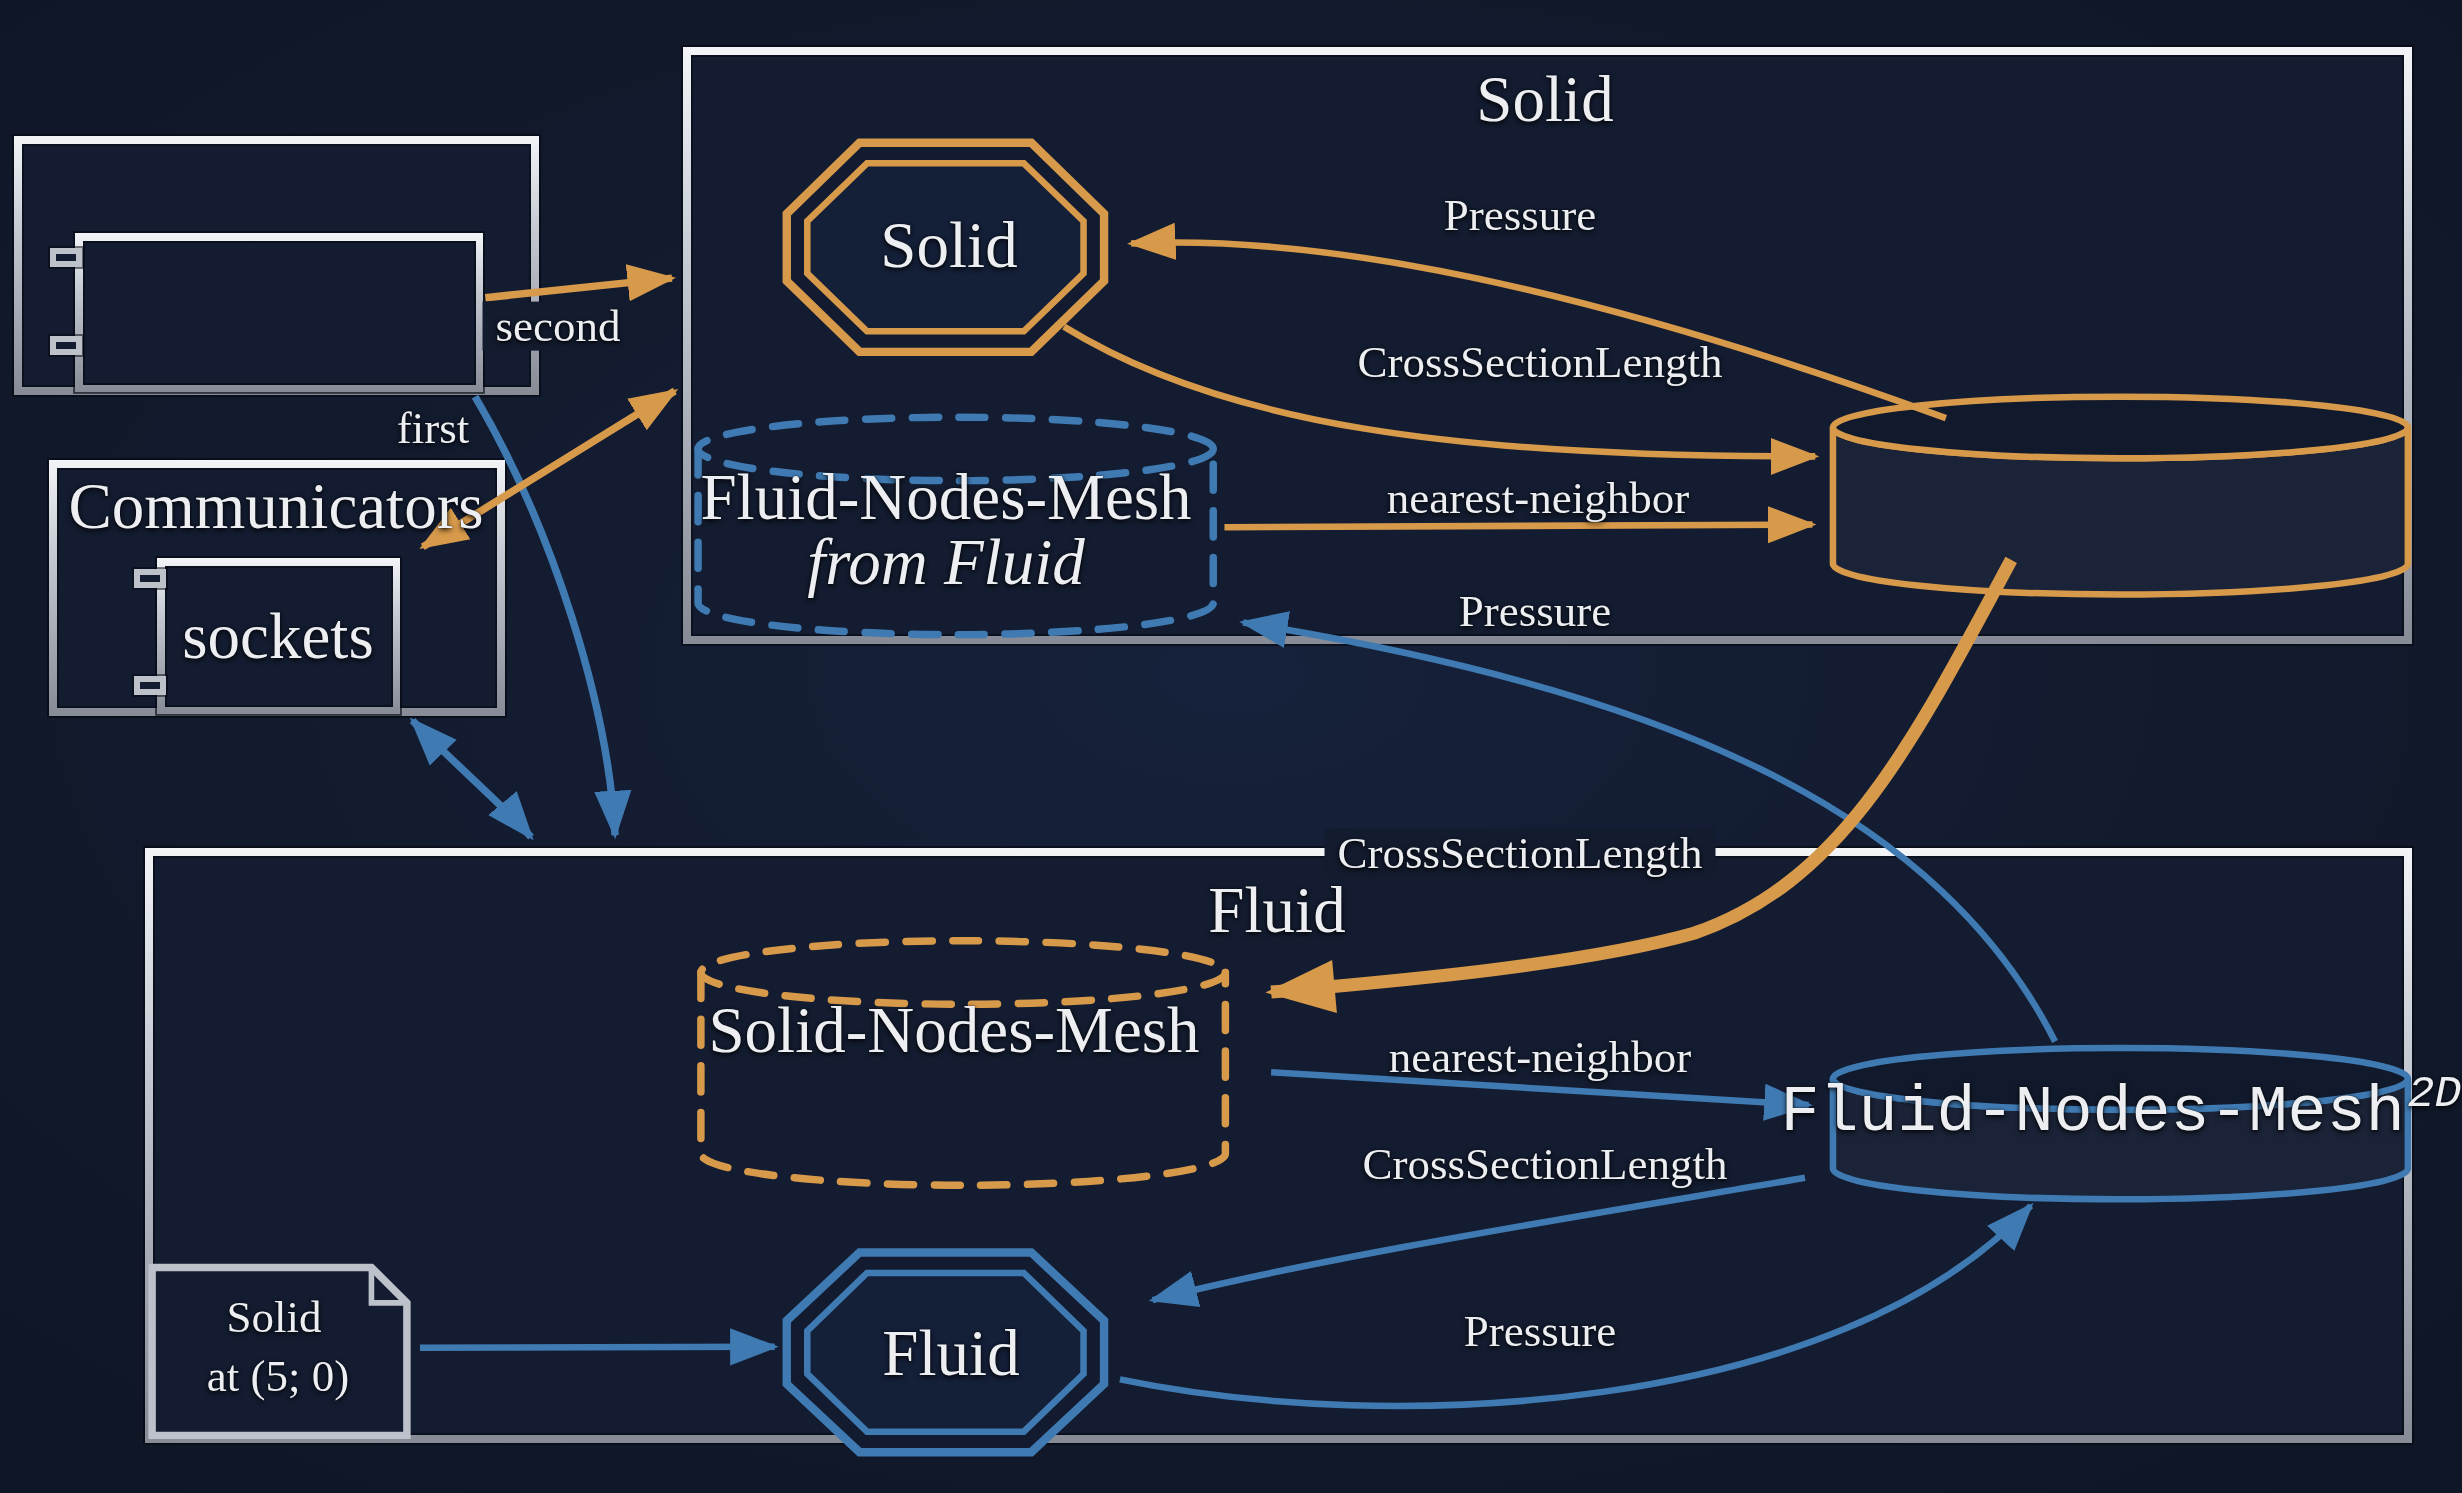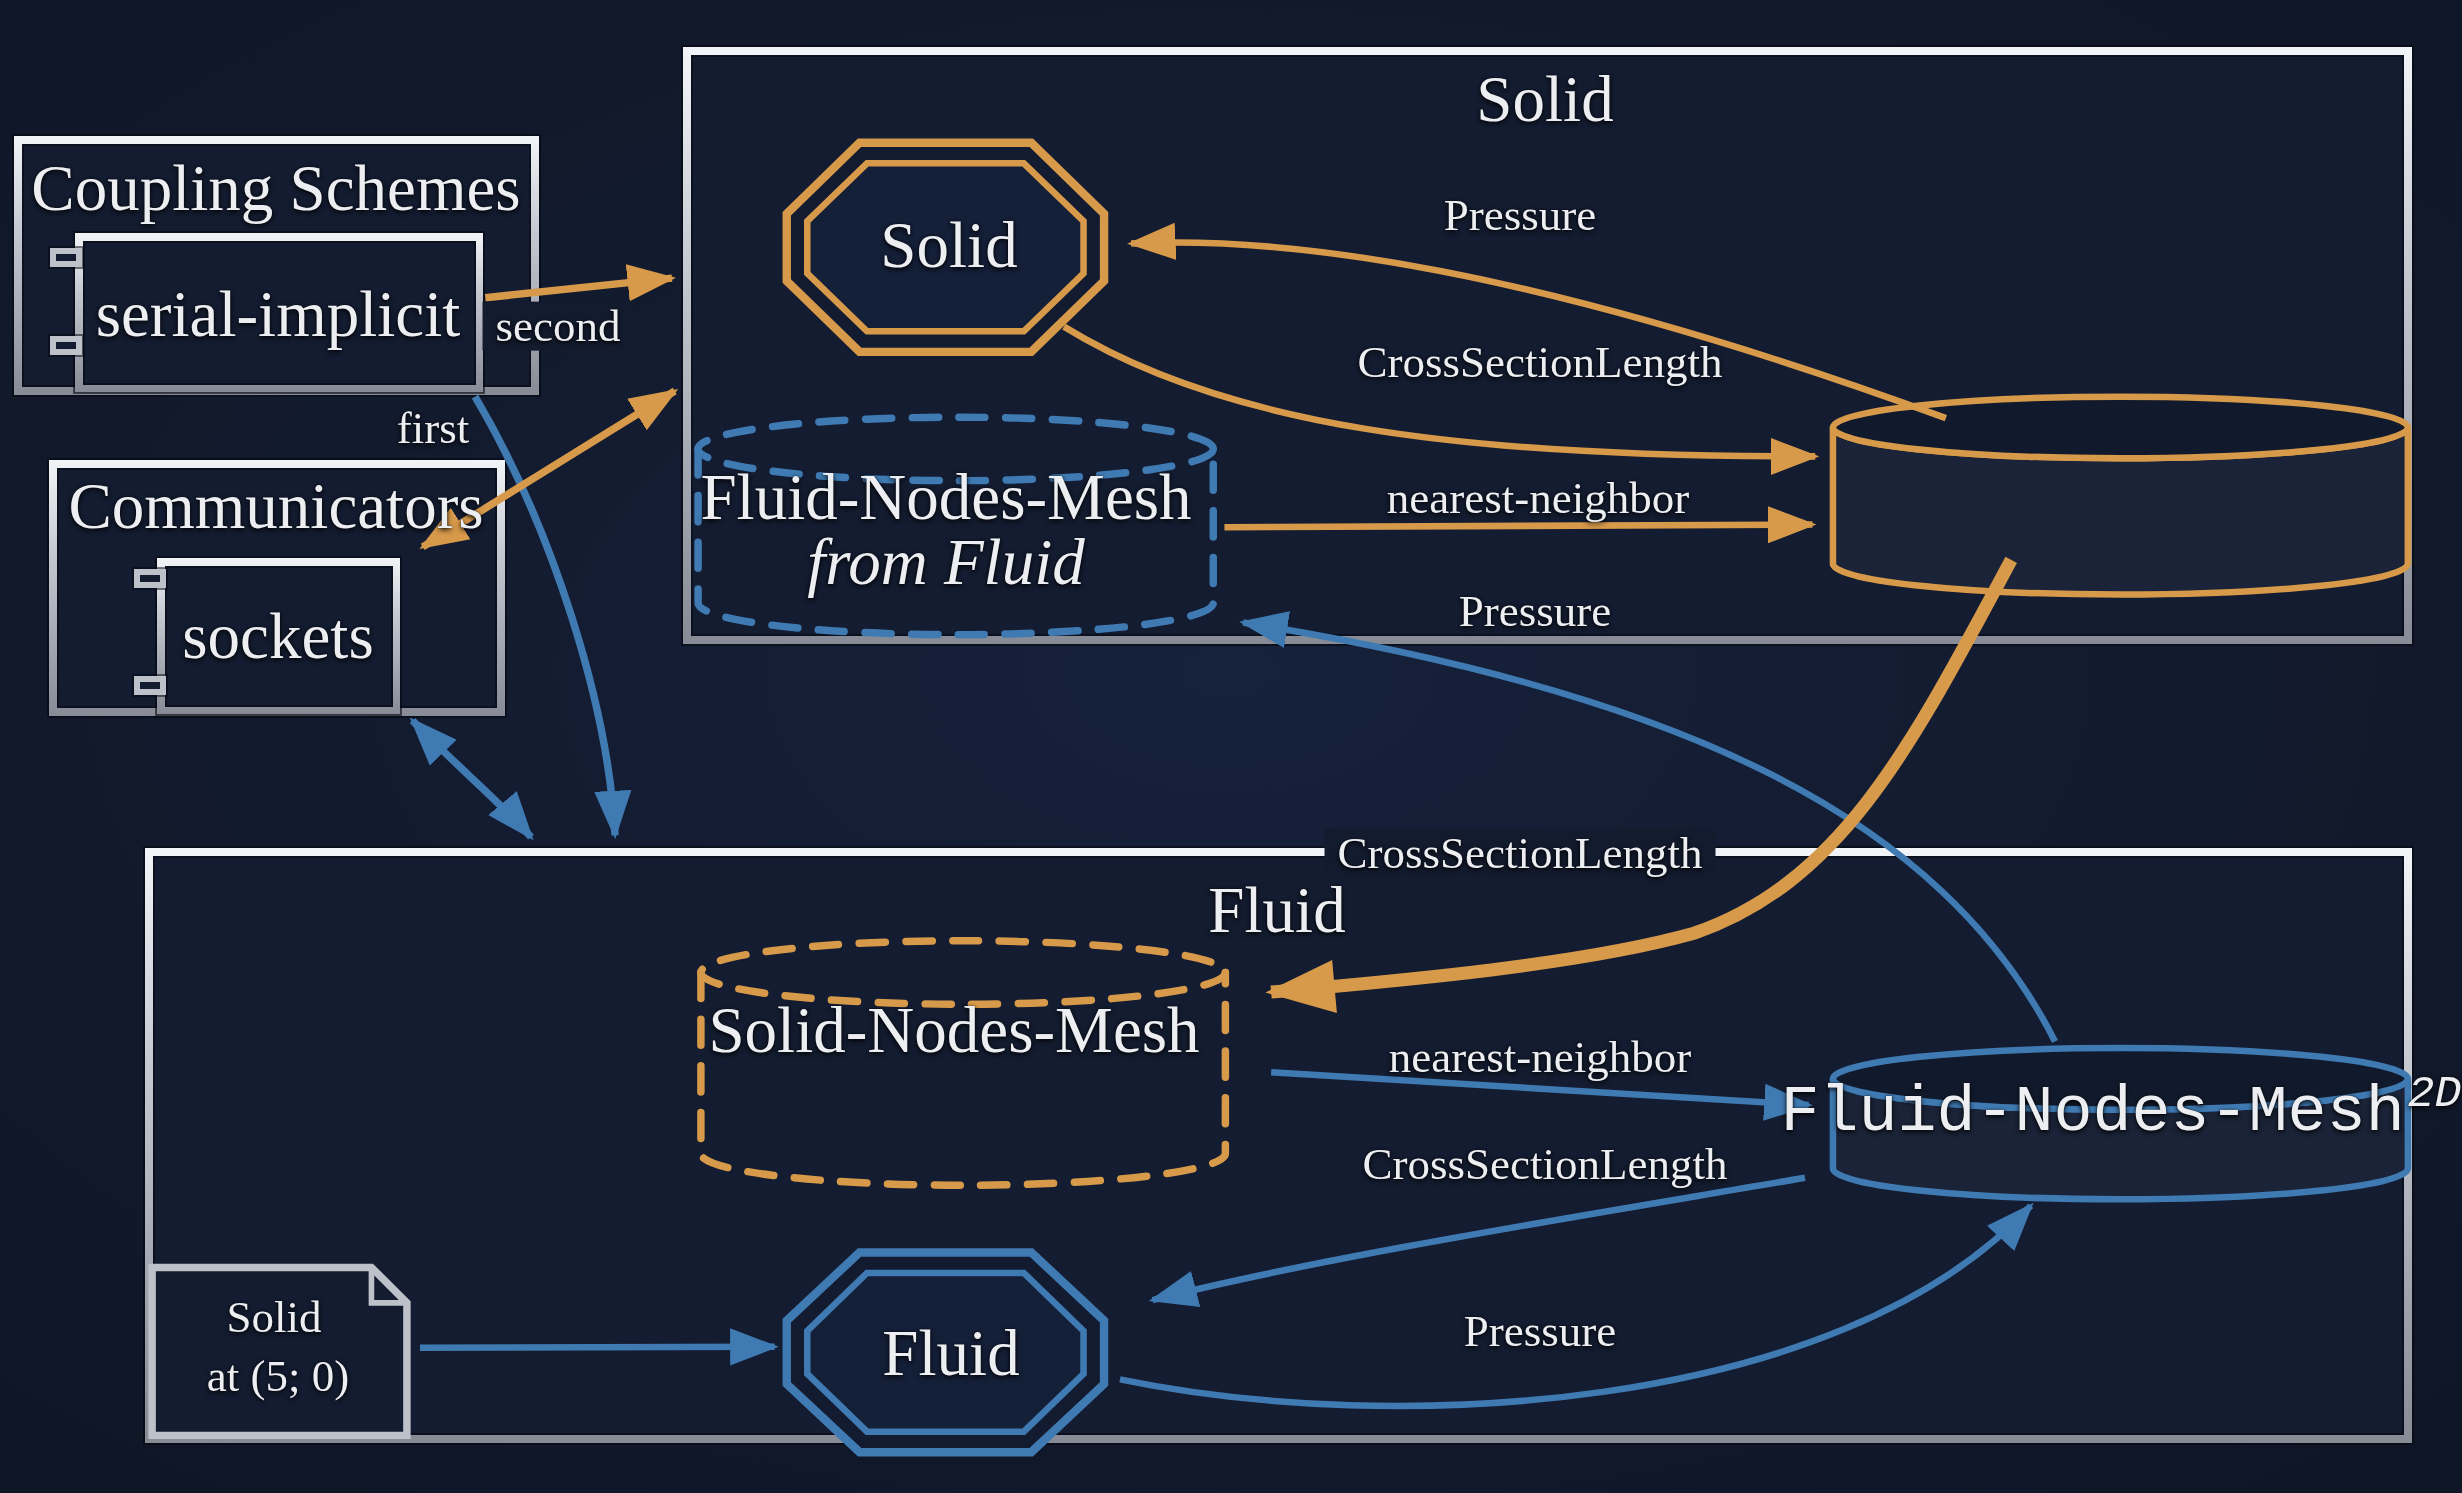--- a/index.html
+++ b/index.html
@@ -128,22 +128,20 @@
     <g stroke="#d7994a" fill="none">
       <path d="M520,319 L720,298" stroke-width="8" marker-end="url(#ah-o)"></path>
       <path d="M453,586 L723,419" stroke-width="8" marker-start="url(#ah-o)" marker-end="url(#ah-o)"></path>
       <path d="M2085,448 Q1530,245 1212,261" stroke-width="7" marker-end="url(#ah-o)"></path>
       <path d="M1140,350 C1310,455 1560,490 1945,489" stroke-width="7" marker-end="url(#ah-o)"></path>
       <path d="M1312,565 L1942,562" stroke-width="7" marker-end="url(#ah-o)"></path>
       <path d="M2155,600 C2050,795 1975,945 1815,1000 C1690,1035 1485,1052 1362,1063" stroke-width="14" marker-end="url(#ah-ob)"></path>
     </g>
   </svg>
 
-  <div class="lbl t70" style="left:276px;top:188px;">Coupling Schemes</div>
-  <div class="lbl t70" style="left:278px;top:314px;">serial-implicit</div>
   <div class="lbl t70" style="left:276px;top:506px;">Communicators</div>
   <div class="lbl t70" style="left:278px;top:636px;text-align:center;">sockets</div>
 
   <div class="lbl t64 bg" style="left:558px;top:326px;">second</div>
   <div class="lbl t64" style="left:433px;top:428px;">first</div>
 
   <div class="lbl t70" style="left:1545px;top:99px;">Solid</div>
   <div class="lbl t70" style="left:949px;top:245px;">Solid</div>
   <div class="lbl t64" style="left:1520px;top:215px;">Pressure</div>
   <div class="lbl t64" style="left:1540px;top:362px;">CrossSectionLength</div>

